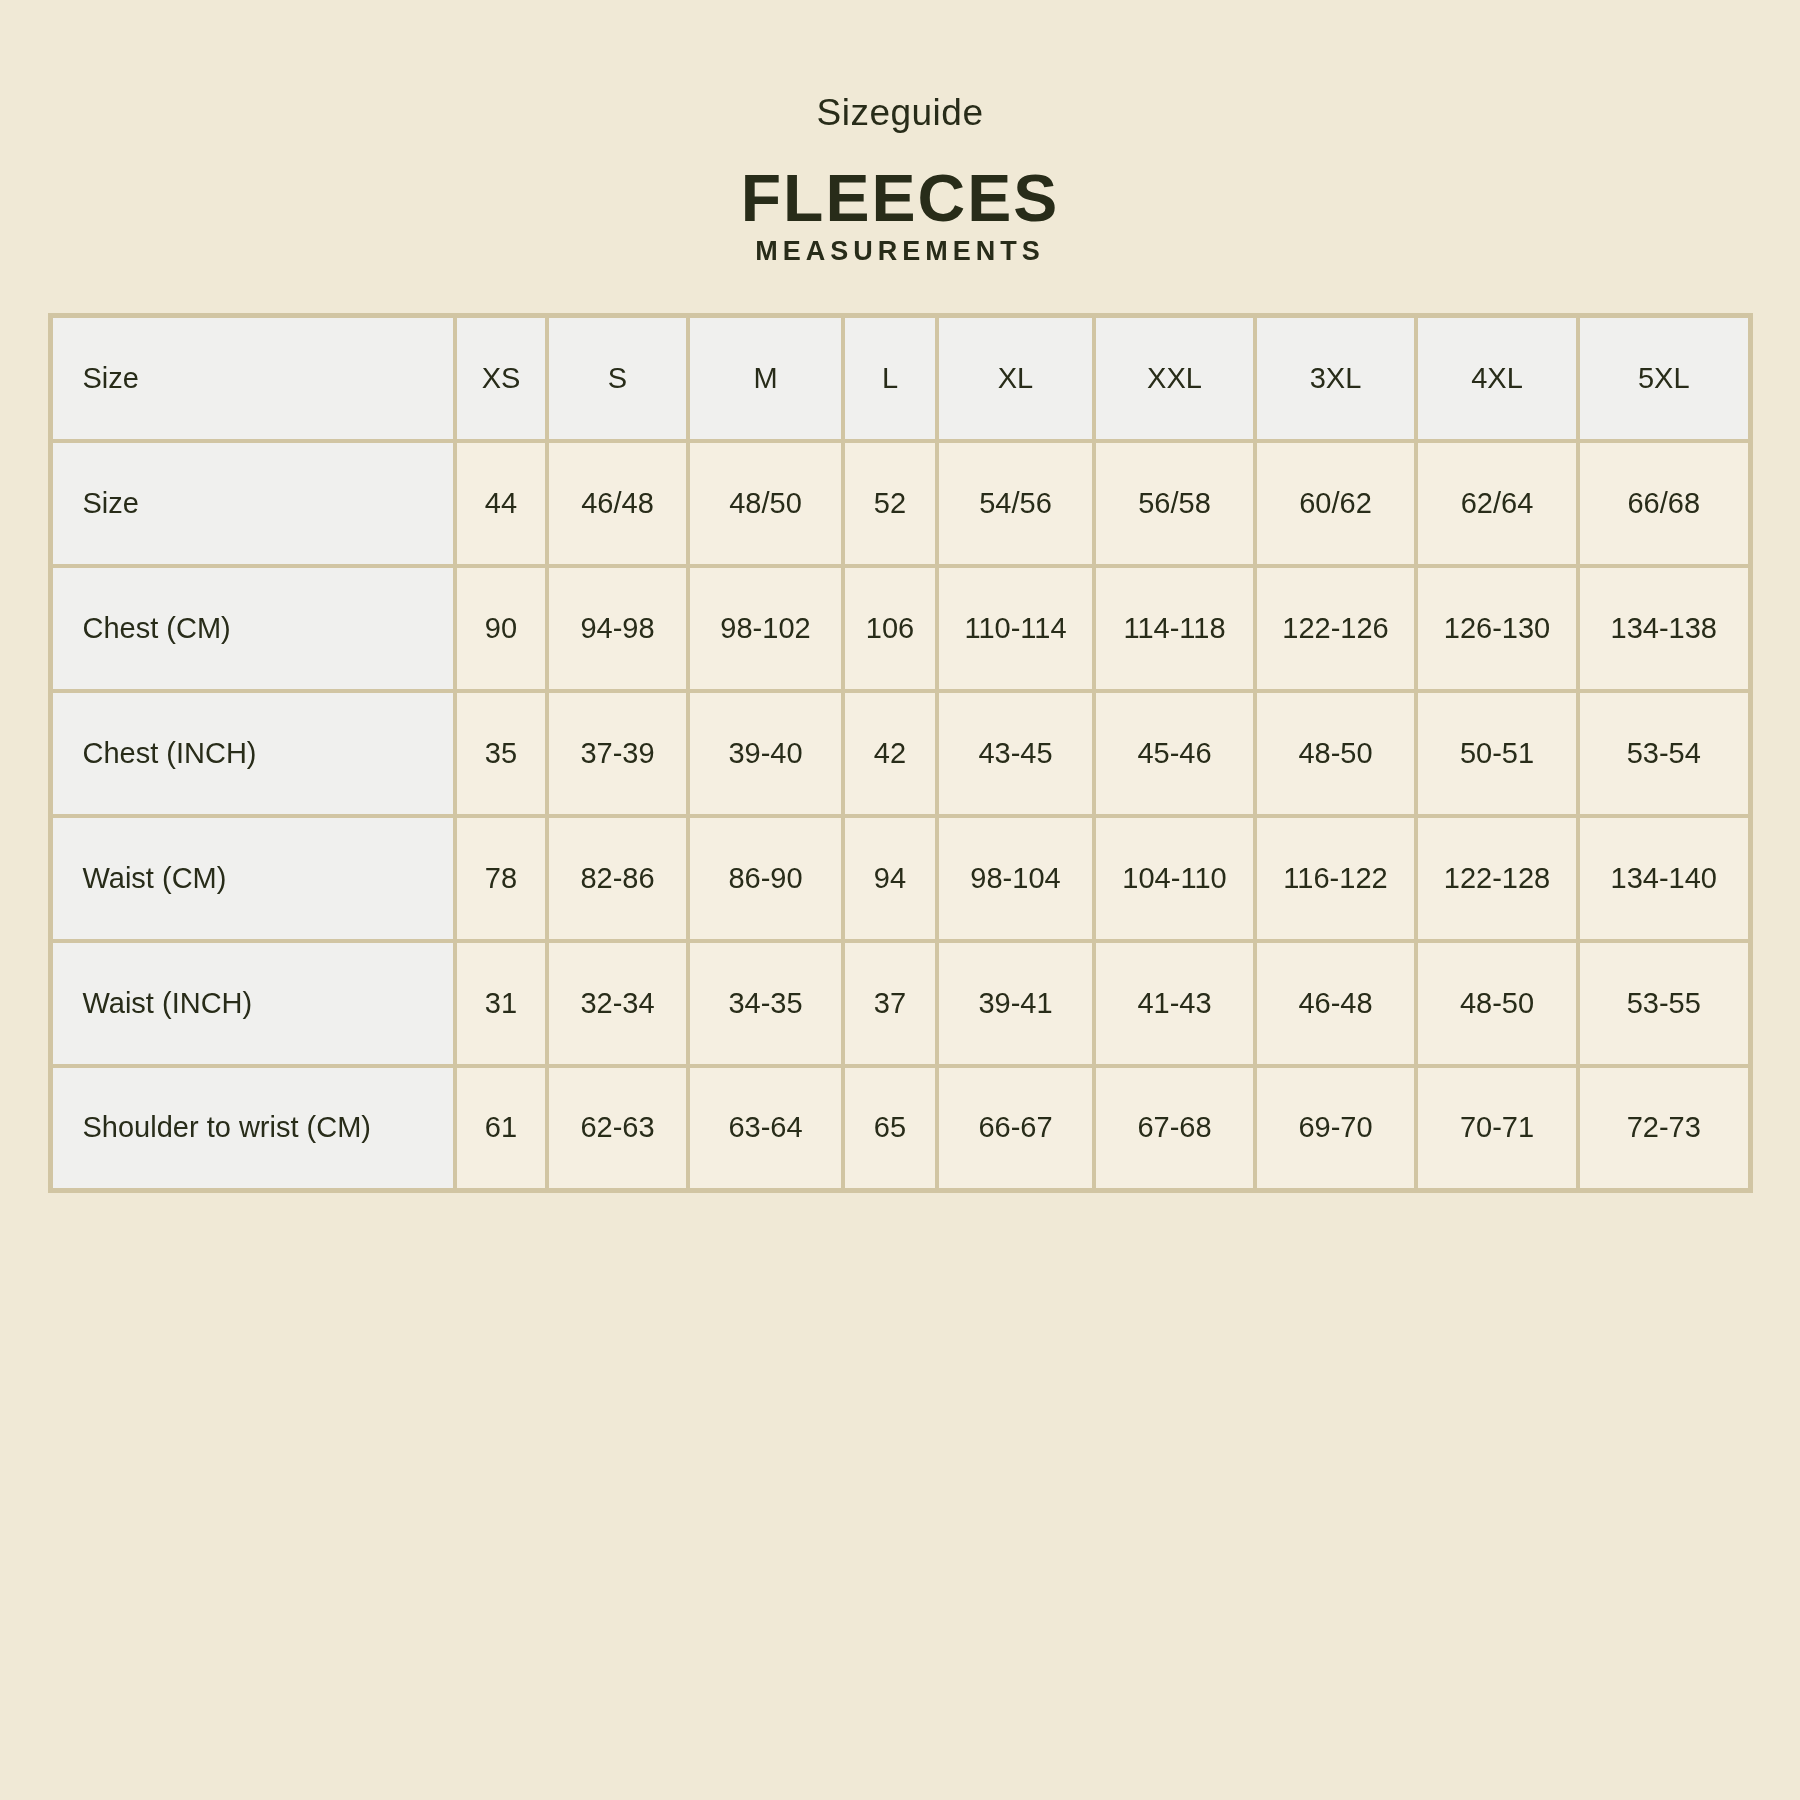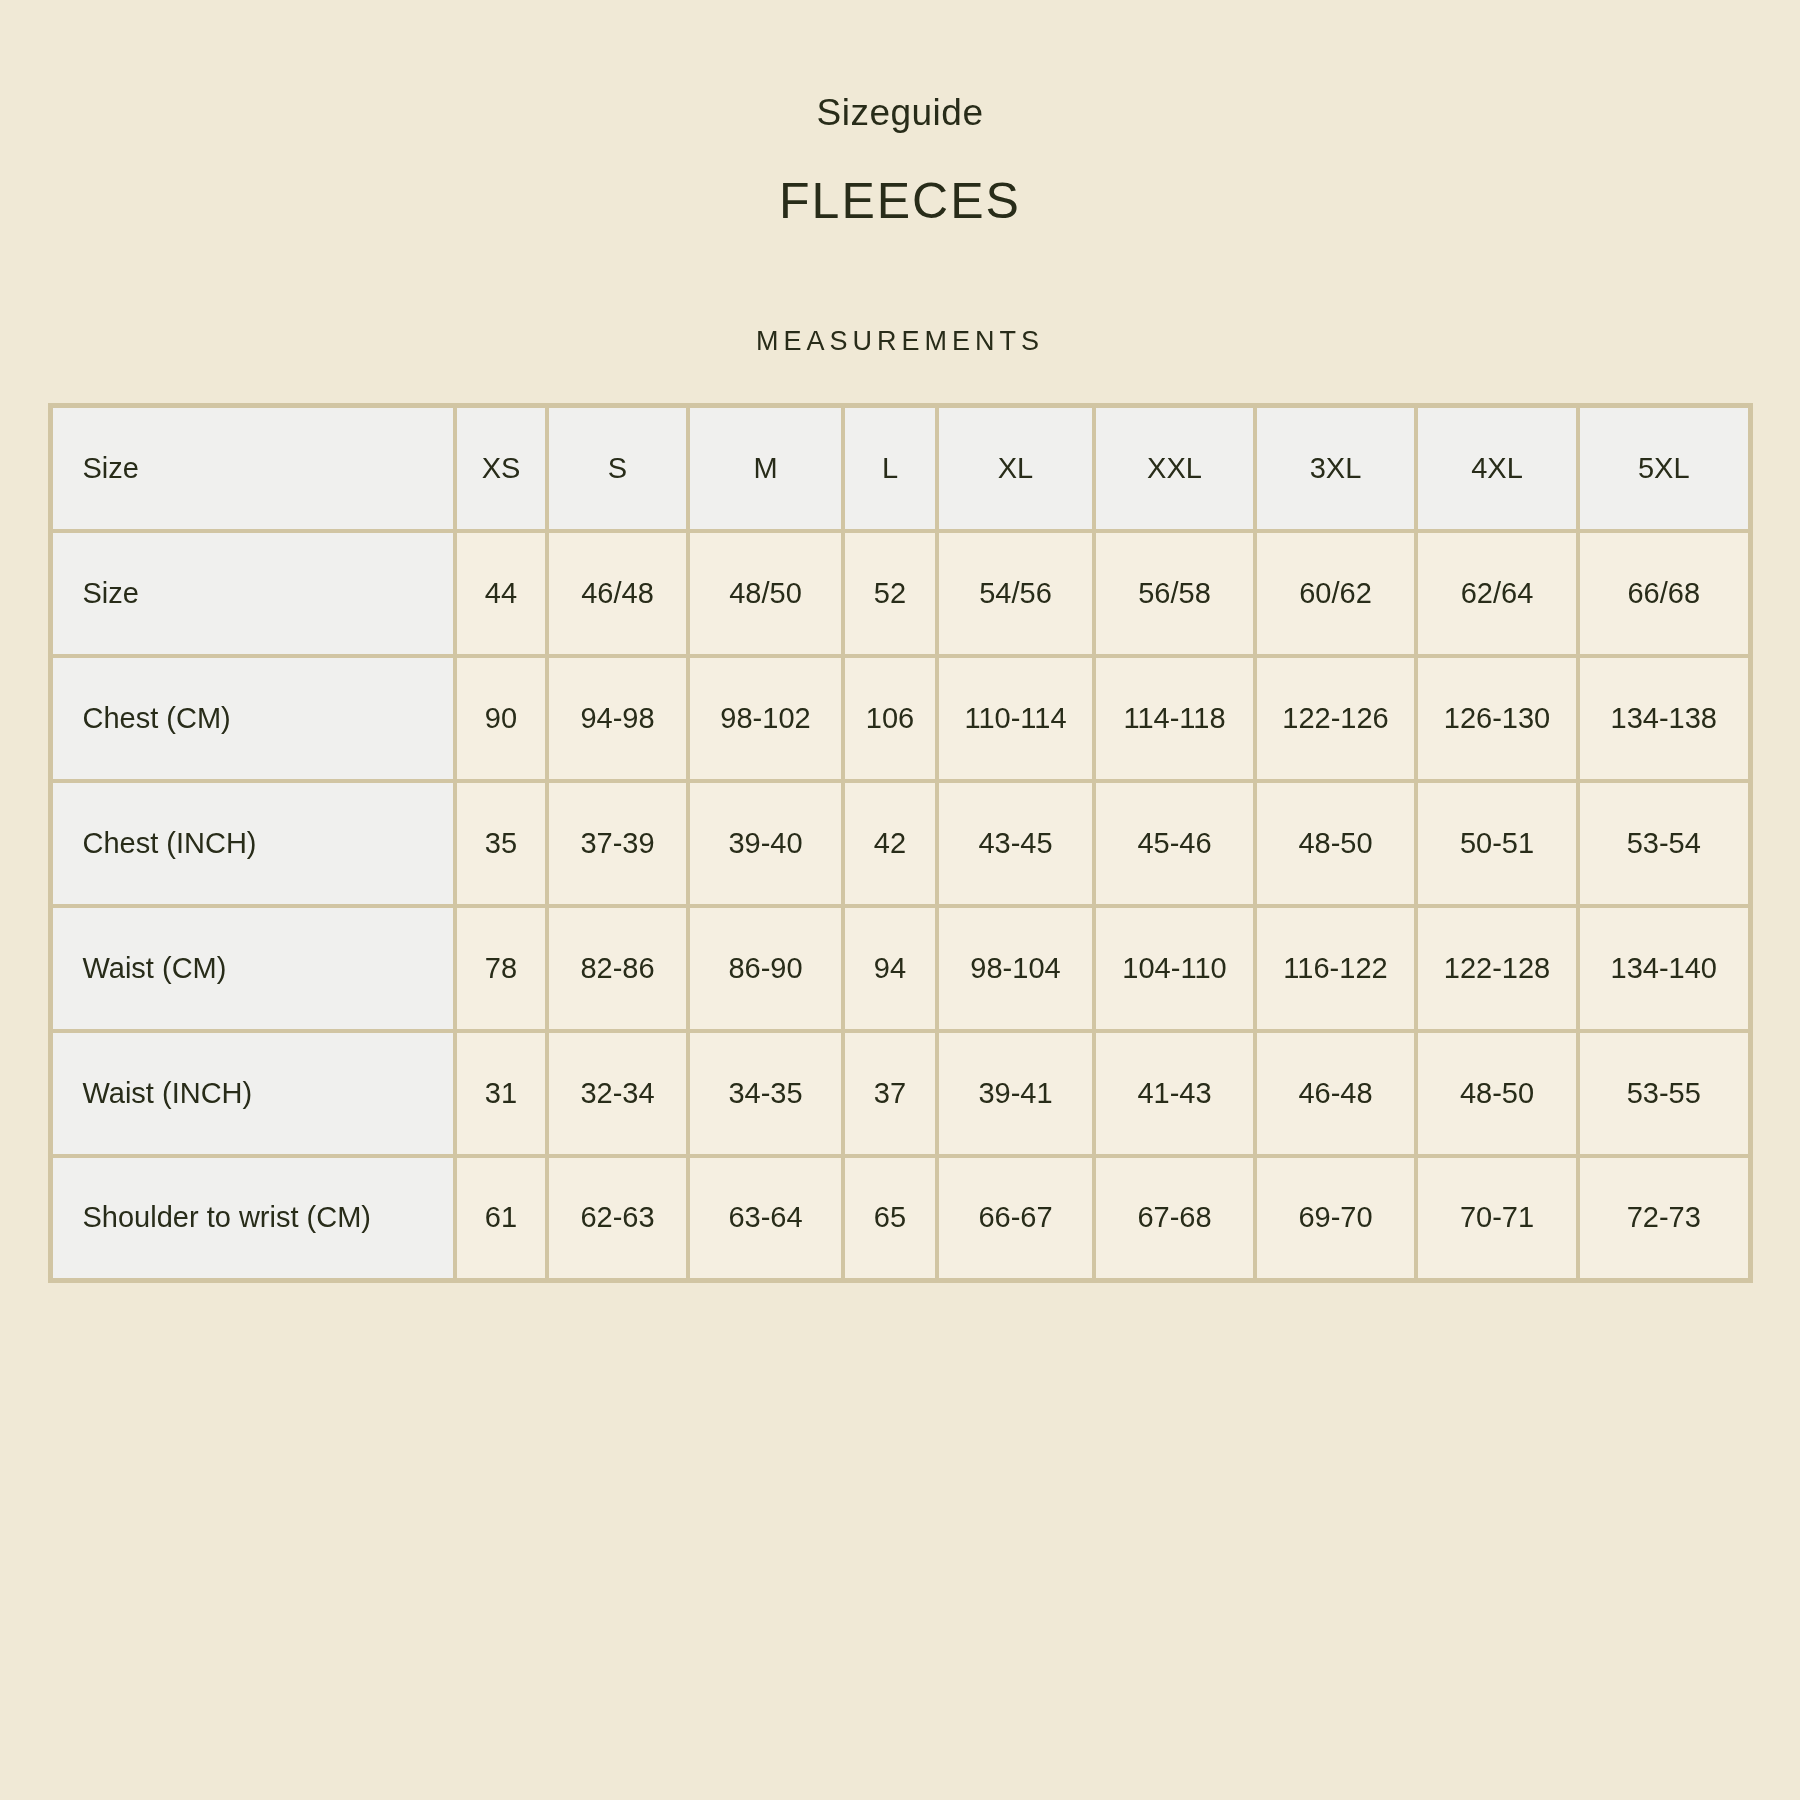--- a/index.html
+++ b/index.html
@@ -19,29 +19,28 @@
     overflow:hidden;
   }
   .heading{ text-align:center; }
   .eyebrow{
     margin-top:92px;
     font-size:37px;
     font-weight:400;
     letter-spacing:0.5px;
   }
   .title{
-    margin-top:38px;
-    font-size:50px;
-    font-weight:400;
+    margin-top:26px;
+    font-size:66px;
+    font-weight:700;
     letter-spacing:2px;
   }
   .subtitle{
-    margin-top:96px;
     font-size:27px;
-    font-weight:400;
+    font-weight:700;
     letter-spacing:5px;
   }
   table.size-table{
     width:1700px;
     margin:46px auto 0 auto;
     border-collapse:collapse;
     border:5px solid var(--border);
     table-layout:fixed;
   }
   .size-table th,

